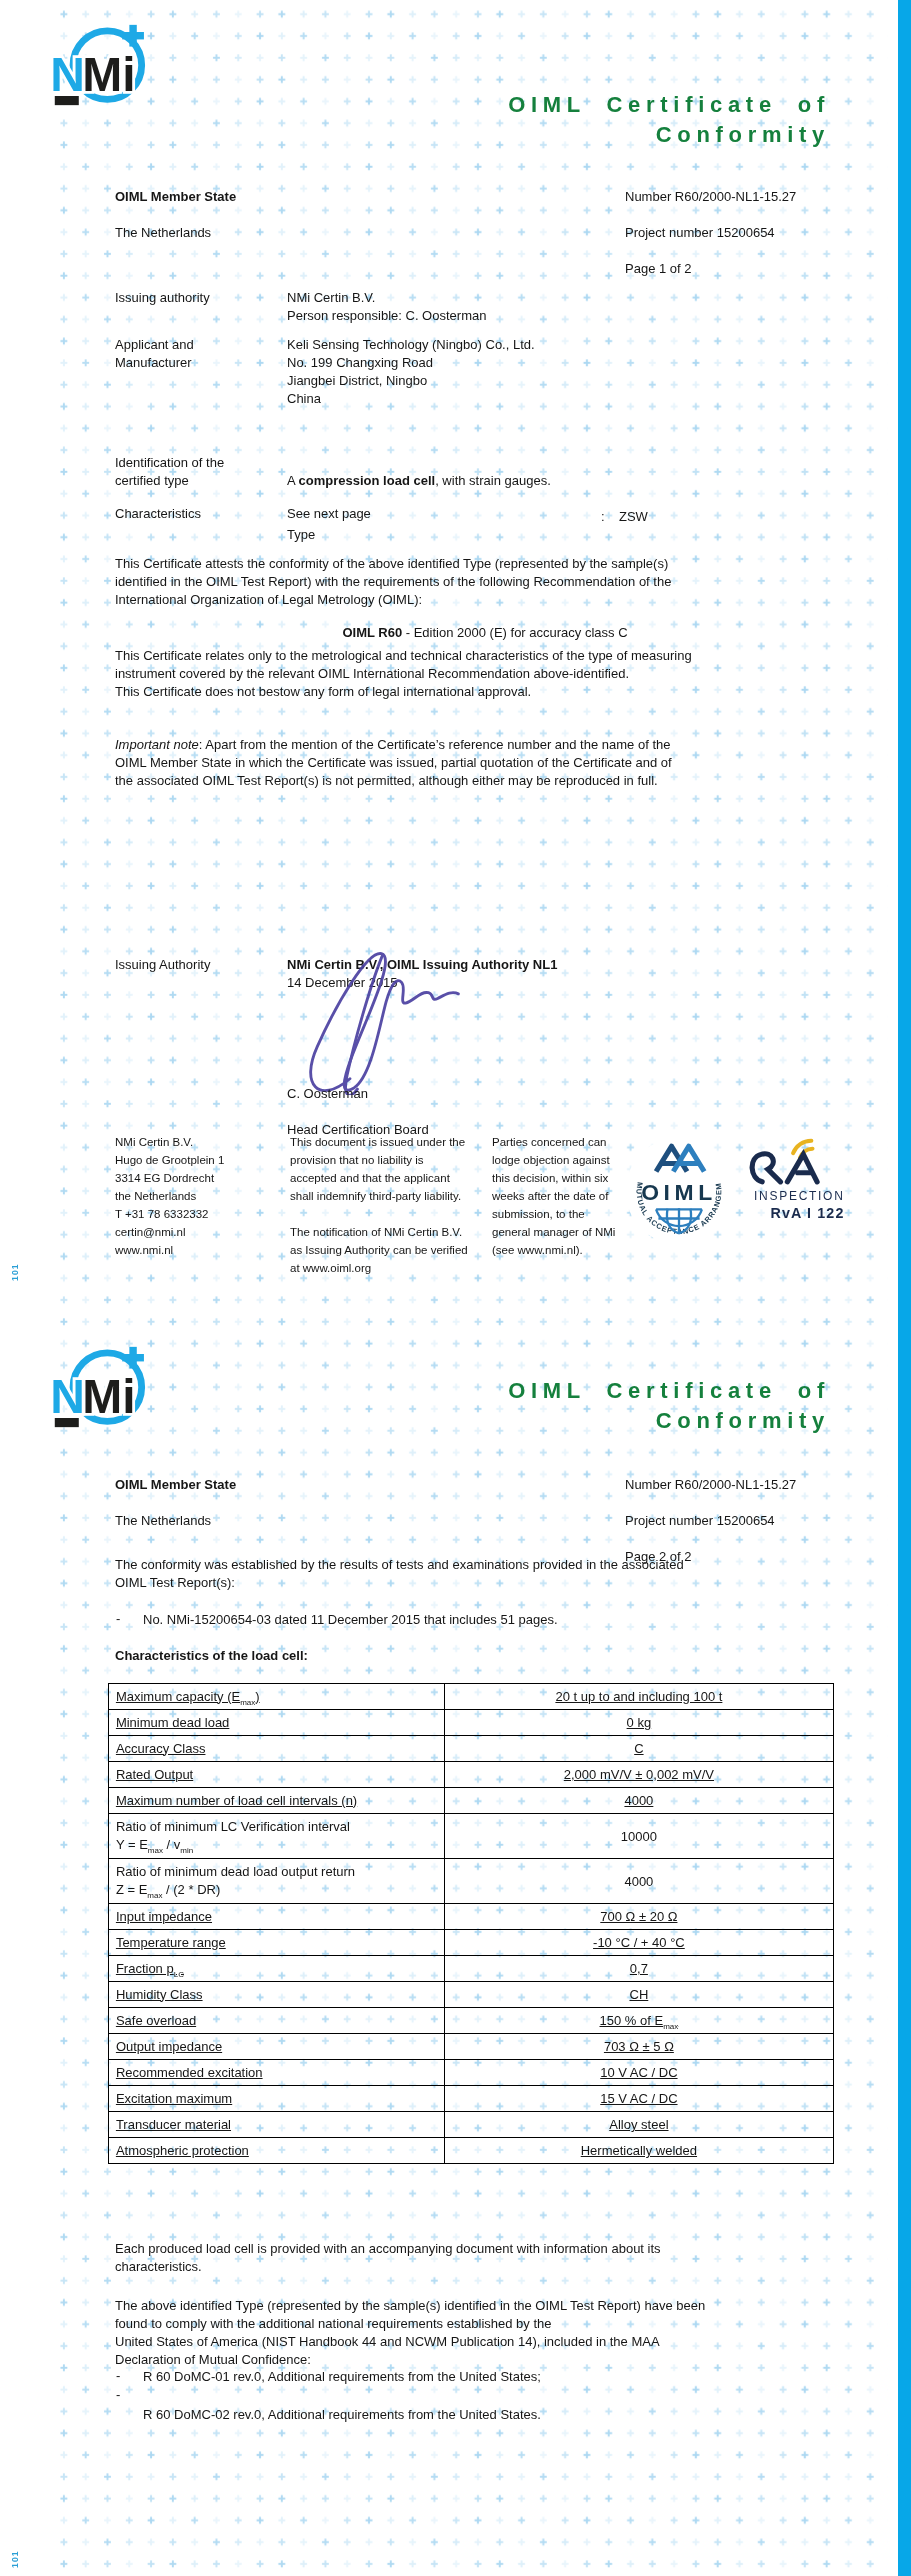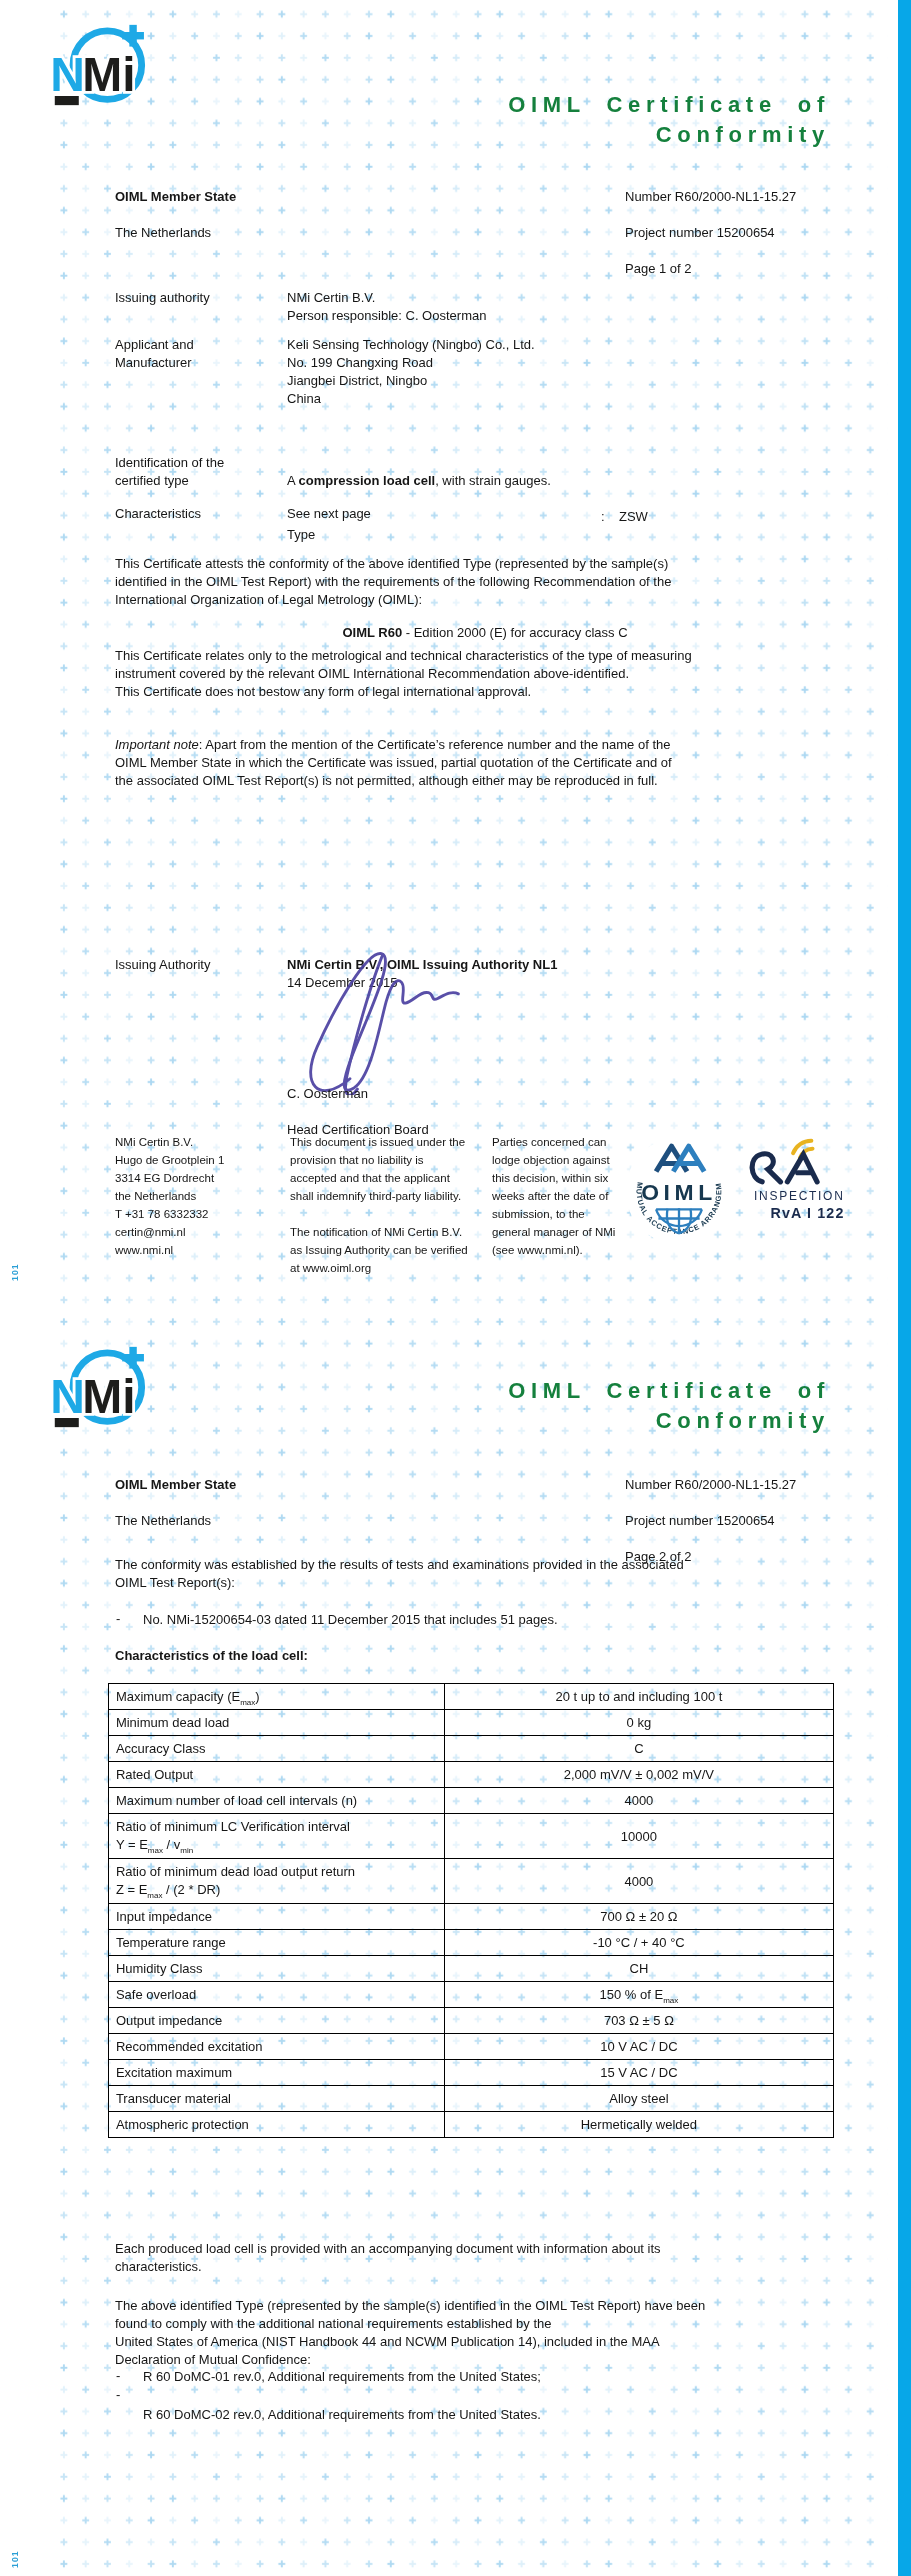--- a/index.html
+++ b/index.html
@@ -16,21 +16,21 @@
     letter-spacing:5.7px;word-spacing:9.2px;line-height:30px;color:#15803d;}
   
   #strip{left:898px;top:0;width:12.6px;height:2576px;background:#07a7e8;}
   .edge-num{color:#2b9fd6;font-size:8.6px;font-weight:bold;letter-spacing:1.1px;
     transform:rotate(-90deg);transform-origin:0 0;}
   
   table{border-collapse:collapse;width:726px;table-layout:fixed;}
   td{border:1.7px solid #000;font-size:13px;padding:2.3px 6.9px;vertical-align:middle;}
   td.lbl{width:321px;line-height:18px;}
   td.val{text-align:center;}
-  tr.one{height:26px;}
+  tr.one{height:26px;text-decoration:underline;}
   tr.two{height:45px;}
   .dash{position:absolute;font-size:13px;}
   .center{text-align:center;}
   svg text{font-family:"Liberation Sans","DejaVu Sans",sans-serif;}
 </style>
 </head>
 <body>
 
 <div class="sheet">
 
@@ -313,20 +313,24 @@
           </tr>
           <tr class="one">
             <td class="lbl">Input impedance</td>
             <td class="val">700 Ω ± 20 Ω</td>
           </tr>
           <tr class="one">
             <td class="lbl">Temperature range</td>
             <td class="val">-10 °C / + 40 °C</td>
           </tr>
           <tr class="one">
+            <td class="lbl"><span>Fraction p</span><sub>LC</sub></td>
+            <td class="val">0,7</td>
+          </tr>
+          <tr class="one">
             <td class="lbl">Humidity Class</td>
             <td class="val">CH</td>
           </tr>
           <tr class="one">
             <td class="lbl">Safe overload</td>
             <td class="val"><span>150 % of E</span><sub>max</sub></td>
           </tr>
           <tr class="one">
             <td class="lbl">Output impedance</td>
             <td class="val">703 Ω ± 5 Ω</td>

